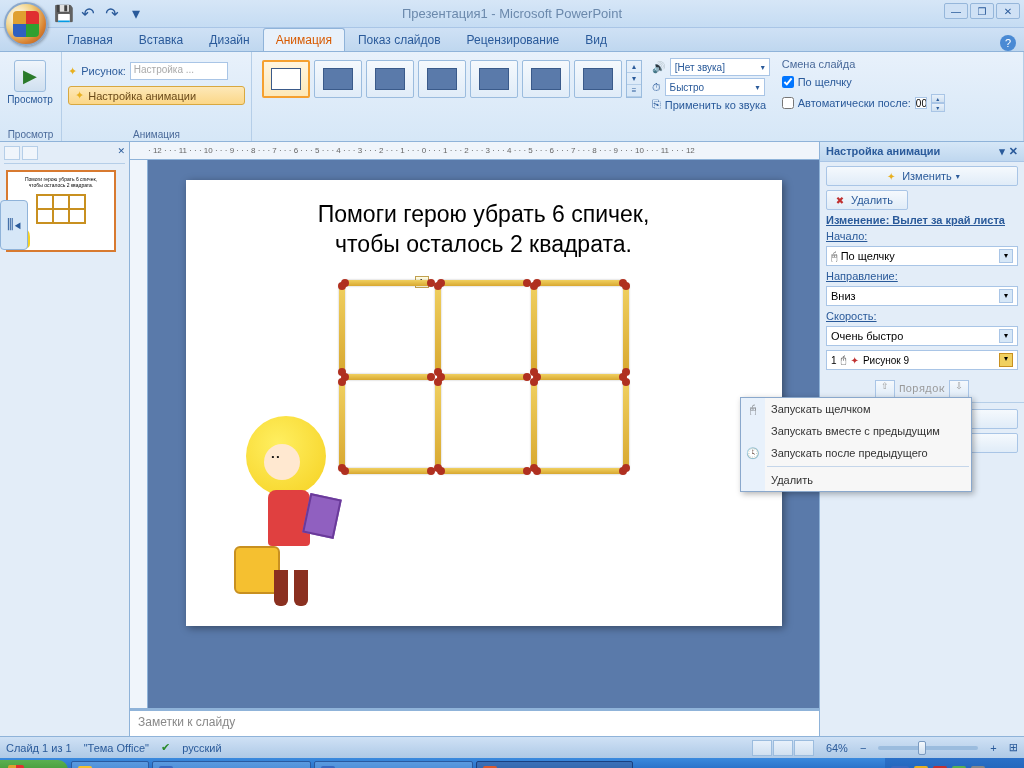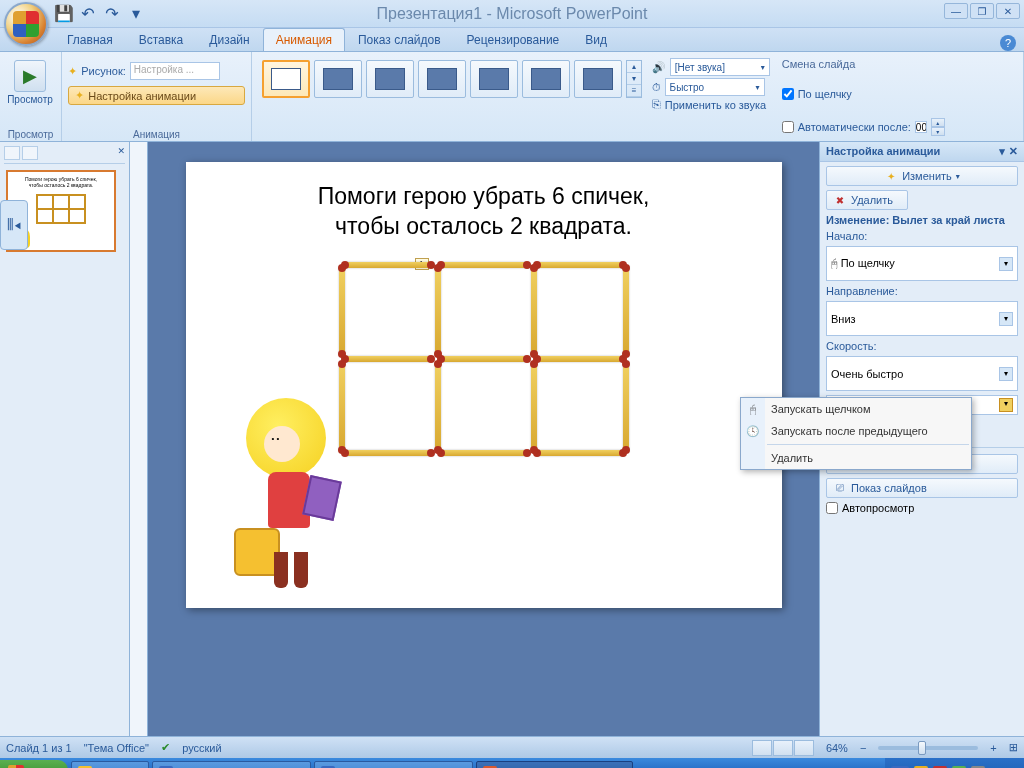--- a/index.html
+++ b/index.html
@@ -4,55 +4,55 @@
 <style>
 * { margin: 0; padding: 0; box-sizing: border-box; font-family: 'Segoe UI', Tahoma, sans-serif; }
 body { width: 1024px; height: 768px; overflow: hidden; background: #fff; position: relative; }
 
 
 .titlebar { height: 28px; background: linear-gradient(#d6e6f7, #c5dcf3); display: flex; align-items: center; position: relative; border-bottom: 1px solid #a9c5e6; }
 .office-btn { width: 44px; height: 44px; position: absolute; left: 4px; top: 2px; background: radial-gradient(circle at 30% 30%, #fff, #f0d080 40%, #d88030 70%, #a05020); border-radius: 50%; border: 2px solid #8aa8cc; z-index: 10; box-shadow: 1px 1px 3px rgba(0,0,0,0.3); display:flex; align-items:center; justify-content:center; }
 .office-btn span { width:26px; height:26px; background: conic-gradient(#e03030 0 90deg, #30a030 90deg 180deg, #3060c0 180deg 270deg, #e0a030 270deg 360deg); border-radius:4px; }
 .qat { margin-left: 54px; display: flex; gap: 4px; align-items: center; }
 .qat-btn { width: 20px; height: 20px; display: flex; align-items: center; justify-content: center; color: #2a5a9a; cursor: pointer; }
-.title-text { position: absolute; left: 50%; transform: translateX(-50%); color: #6b89ac; font-size: 16px; }
+.title-text { position: absolute; left: 50%; transform: translateX(-50%); color: #6b89ac; font-size: 13px; }
 .win-controls { position: absolute; right: 4px; top: 3px; display: flex; gap: 2px; }
 .win-btn { width: 24px; height: 16px; background: #cfe1f5; border: 1px solid #95b6da; border-radius: 2px; display:flex; align-items:center; justify-content:center; color:#2a5a9a; font-size:10px; cursor:pointer; }
 
 
 .ribbon-tabs { height: 24px; background: linear-gradient(#cfe1f5, #bfd7ef); display: flex; align-items: flex-end; padding-left: 54px; border-bottom: 1px solid #8fb3d9; }
 .tab { padding: 4px 12px; font-size: 12px; color: #2a5a9a; cursor: pointer; border: 1px solid transparent; border-bottom: none; }
 .tab.active { background: #e8f1fb; border-color: #8fb3d9; border-radius: 3px 3px 0 0; color: #d85a00; }
 .help-btn { position: absolute; right: 8px; width: 16px; height: 16px; background: #4a8ad4; border-radius: 50%; color: #fff; font-size: 11px; text-align: center; line-height: 16px; cursor:pointer; }
 
 
 .ribbon { height: 90px; background: linear-gradient(#e8f1fb, #d6e7f7); border-bottom: 1px solid #8fb3d9; display: flex; }
 .group { border-right: 1px solid #b5cee8; padding: 2px 6px; display: flex; flex-direction: column; position: relative; }
 .group-label { font-size: 10px; color: #4a6a9a; text-align: center; position: absolute; bottom: 1px; left: 0; right: 0; }
 .big-btn { width: 48px; display: flex; flex-direction: column; align-items: center; justify-content: center; gap: 2px; font-size: 10px; color: #2a5a9a; cursor:pointer; padding-top:6px; }
 .big-btn .ico { width: 32px; height: 32px; background: linear-gradient(#f0f5fb, #d0e0f0); border: 1px solid #9bbcde; border-radius: 3px; display:flex; align-items:center; justify-content:center; color:#2a7a2a; font-size:18px; }
 .anim-row { display:flex; align-items:center; gap:4px; font-size:11px; color:#2a5a9a; height:22px; }
-.anim-row .fake-input { width:90px; height:18px; background:#fff; border:1px solid #a9c5e6; font-size:10px; color:#aaa; padding:1px 3px; }
+.anim-row .fake-input { width:98px; height:18px; background:#fff; border:1px solid #a9c5e6; font-size:10px; color:#aaa; padding:1px 3px; }
 .anim-setup { margin-top: 4px; padding: 2px 6px; background: linear-gradient(#fde8b8, #fbd788); border: 1px solid #d8a840; border-radius: 3px; font-size: 11px; color: #6a4a1a; cursor:pointer; display:flex; align-items:center; gap:4px; }
 .anim-setup .star { color:#e8b020; }
 
 .trans-gallery { display: flex; gap: 4px; padding: 6px 4px; flex-wrap: wrap; height: 72px; overflow:hidden; }
 .trans-item { width: 48px; height: 38px; background: linear-gradient(#f5f9fd, #e0ecf8); border: 1px solid #9bbcde; border-radius: 2px; cursor:pointer; position:relative; display:flex; align-items:center; justify-content:center; }
 .trans-item.sel { border: 2px solid #f5a030; background: linear-gradient(#fff5e0, #fde8b8); }
 .trans-item .mini { width:30px; height:22px; background:#5a7aaa; border:1px solid #3a5a8a; }
 .trans-item.sel .mini { background:#fff; }
 .gallery-more { width: 16px; height: 38px; background: linear-gradient(#e8f1fb, #d6e7f7); border: 1px solid #9bbcde; display:flex; flex-direction:column; font-size:8px; color:#2a5a9a; }
 .gallery-more div { flex:1; display:flex; align-items:center; justify-content:center; border-bottom:1px solid #b5cee8; cursor:pointer;}
 
 .trans-opts { display:flex; flex-direction:column; gap:2px; padding:4px 6px; font-size:11px; color:#2a5a9a; }
 .trans-opts .row { display:flex; align-items:center; gap:4px; }
 .combo-sm { height:18px; background:#fff; border:1px solid #a9c5e6; font-size:10px; padding:0 4px; display:flex; align-items:center; justify-content:space-between; }
 .combo-sm .arr { font-size:8px; color:#2a5a9a; }
 
-.advance { display:flex; flex-direction:column; gap:18px; padding:4px 6px; font-size:11px; color:#2a5a9a; }
+.advance { display:flex; flex-direction:column; gap:6px; padding:4px 6px; font-size:11px; color:#2a5a9a; }
 .advance .head { color:#4a6a9a; }
 .chk { display:flex; align-items:center; gap:4px; }
 .chk input { width:12px; height:12px; }
 .time-input { width:44px; height:18px; background:#fff; border:1px solid #a9c5e6; text-align:center; font-size:10px; }
 .spinner { width:14px; height:18px; display:flex; flex-direction:column; }
 .spinner div { flex:1; background:linear-gradient(#e8f1fb,#d0e0f0); border:1px solid #a9c5e6; font-size:6px; text-align:center; cursor:pointer; }
 
 
 .main { display: flex; height: 594px; }
 .slide-panel { width: 130px; background: #e3edf8; border-right: 1px solid #8fb3d9; padding: 4px; }
@@ -89,22 +89,22 @@
 .collapse-handle { position:absolute; left:0; top:200px; width:28px; height:50px; background:#d6e7f7; border:1px solid #8fb3d9; border-radius:4px; display:flex; align-items:center; justify-content:center; color:#2a5a9a; cursor:pointer; z-index:5; }
 
 .notes { height: 28px; background: #fff; border-top: 3px solid #8fb3d9; padding: 4px 8px; font-size: 12px; color: #888; }
 
 
 .anim-pane { width: 205px; background: #e3edf8; border-left: 1px solid #8fb3d9; display: flex; flex-direction: column; font-size: 11px; }
 .pane-title { background: linear-gradient(#d6e7f7, #bfd7ef); padding: 3px 6px; color: #2a5a9a; font-weight: bold; border-bottom: 1px solid #a9c5e6; display:flex; justify-content:space-between; }
 .pane-body { padding: 4px 6px; display:flex; flex-direction:column; gap:4px; }
 .pane-btn { padding: 2px 6px; background: linear-gradient(#f5f9fd, #e0ecf8); border: 1px solid #a9c5e6; border-radius: 2px; cursor: pointer; display:flex; align-items:center; gap:4px; color:#2a5a9a; }
 .pane-btn .ico-sm { width:14px; height:14px; display:flex; align-items:center; justify-content:center; font-size:10px; }
-.pane-label { color: #2a5a9a; }
-.pane-combo { height: 35px; background: #fff; border: 1px solid #a9c5e6; padding: 2px 4px; display:flex; justify-content:space-between; align-items:center; cursor:pointer; }
+.pane-label { color: #2a5a9a; text-decoration: underline; }
+.pane-combo { height: 20px; background: #fff; border: 1px solid #a9c5e6; padding: 2px 4px; display:flex; justify-content:space-between; align-items:center; cursor:pointer; }
 .pane-combo .arr { font-size:8px; background:#d6e7f7; border:1px solid #a9c5e6; width:14px; height:14px; text-align:center; line-height:12px; }
 .effect-list { background:#fff; border:1px solid #a9c5e6; min-height:20px; }
 .effect-item { display:flex; align-items:center; gap:4px; padding:2px 4px; font-size:10px; background:#fff; cursor:pointer; }
 .effect-item .arr-dd { width:14px; height:14px; background:#f0d060; border:1px solid #c89020; font-size:8px; text-align:center; }
 .reorder { display:flex; align-items:center; gap:4px; justify-content:center; margin-top:6px; }
 .reorder-btn { width:20px; height:18px; background:linear-gradient(#f5f9fd,#e0ecf8); border:1px solid #a9c5e6; font-size:9px; text-align:center; cursor:pointer; color:#999; }
 .pane-bottom { padding:6px; display:flex; flex-direction:column; gap:4px; border-top:1px solid #b5cee8; }
 
 
 .ctx-menu { position: absolute; background: linear-gradient(to right, #e8f1fb 24px, #f7f7f7 24px); border: 1px solid #8aa8cc; box-shadow: 2px 2px 6px rgba(0,0,0,0.3); font-size: 11px; min-width: 232px; z-index: 100; }
@@ -274,20 +274,21 @@
             <div style="border:1px solid #c89020;"></div>
           </div>
         <div style="position:absolute;bottom:2px;left:4px;width:18px;height:22px;background:#f5d020;border-radius:50% 50% 20% 20%;"></div>
       </div>
     </div>
   </div>
 
   <div class="collapse-handle">⦀◂</div>
 
   <div class="edit-area">
+    <div class="ruler-h">· 12 · · · 11 · · · 10 · · · 9 · · · 8 · · · 7 · · · 6 · · · 5 · · · 4 · · · 3 · · · 2 · · · 1 · · · 0 · · · 1 · · · 2 · · · 3 · · · 4 · · · 5 · · · 6 · · · 7 · · · 8 · · · 9 · · · 10 · · · 11 · · · 12</div>
     <div class="edit-body">
       <div class="ruler-v"></div>
       <div class="canvas-scroll">
         <div class="slide">
           <div class="slide-title">
             <span>Помоги герою убрать 6 спичек,</span><br>
             <span>чтобы осталось 2 квадрата.</span>
           </div>
           <div class="match-grid">
             <div class="match-tag" style="top:-4px; left:76px;">1</div>
@@ -316,20 +317,21 @@
               <div class="hero-face"></div>
             <div class="hero-body"></div>
               <div class="hero-book"></div>
             <div class="hero-bag"></div>
             <div class="hero-leg l1"></div>
               <div class="hero-leg l2"></div>
           </div>
         </div>
       </div>
     </div>
+    <div class="notes">Заметки к слайду</div>
   </div>
 
   <div class="anim-pane">
     <div class="pane-title">
       <span>Настройка анимации</span>
       <span style="display:flex;gap:4px;">
           <span style="cursor:pointer;">▾</span>
           <span style="cursor:pointer;">✕</span>
         </span>
     </div>
@@ -388,20 +390,21 @@
       <label class="chk">
           <input type="checkbox" style="">
           <span>Автопросмотр</span>
         </label>
     </div>
   </div>
 </div>
 
 <div class="ctx-menu" style="left:740px; top:397px;">
   <div class="ctx-item"><span class="ico-ctx">🖰</span><span>Запускать щелчком</span></div>
+  <div class="ctx-item"><span>Запускать вместе с предыдущим</span></div>
   <div class="ctx-item"><span class="ico-ctx">🕓</span><span>Запускать после предыдущего</span></div>
   <div class="ctx-sep"></div>
   <div class="ctx-item"><span>Удалить</span></div>
 </div>
 
 <div class="statusbar">
   <span>Слайд 1 из 1</span>
   <span>"Тема Office"</span>
   <span style="color:#2a8a2a;">✔</span>
   <span>русский</span>

